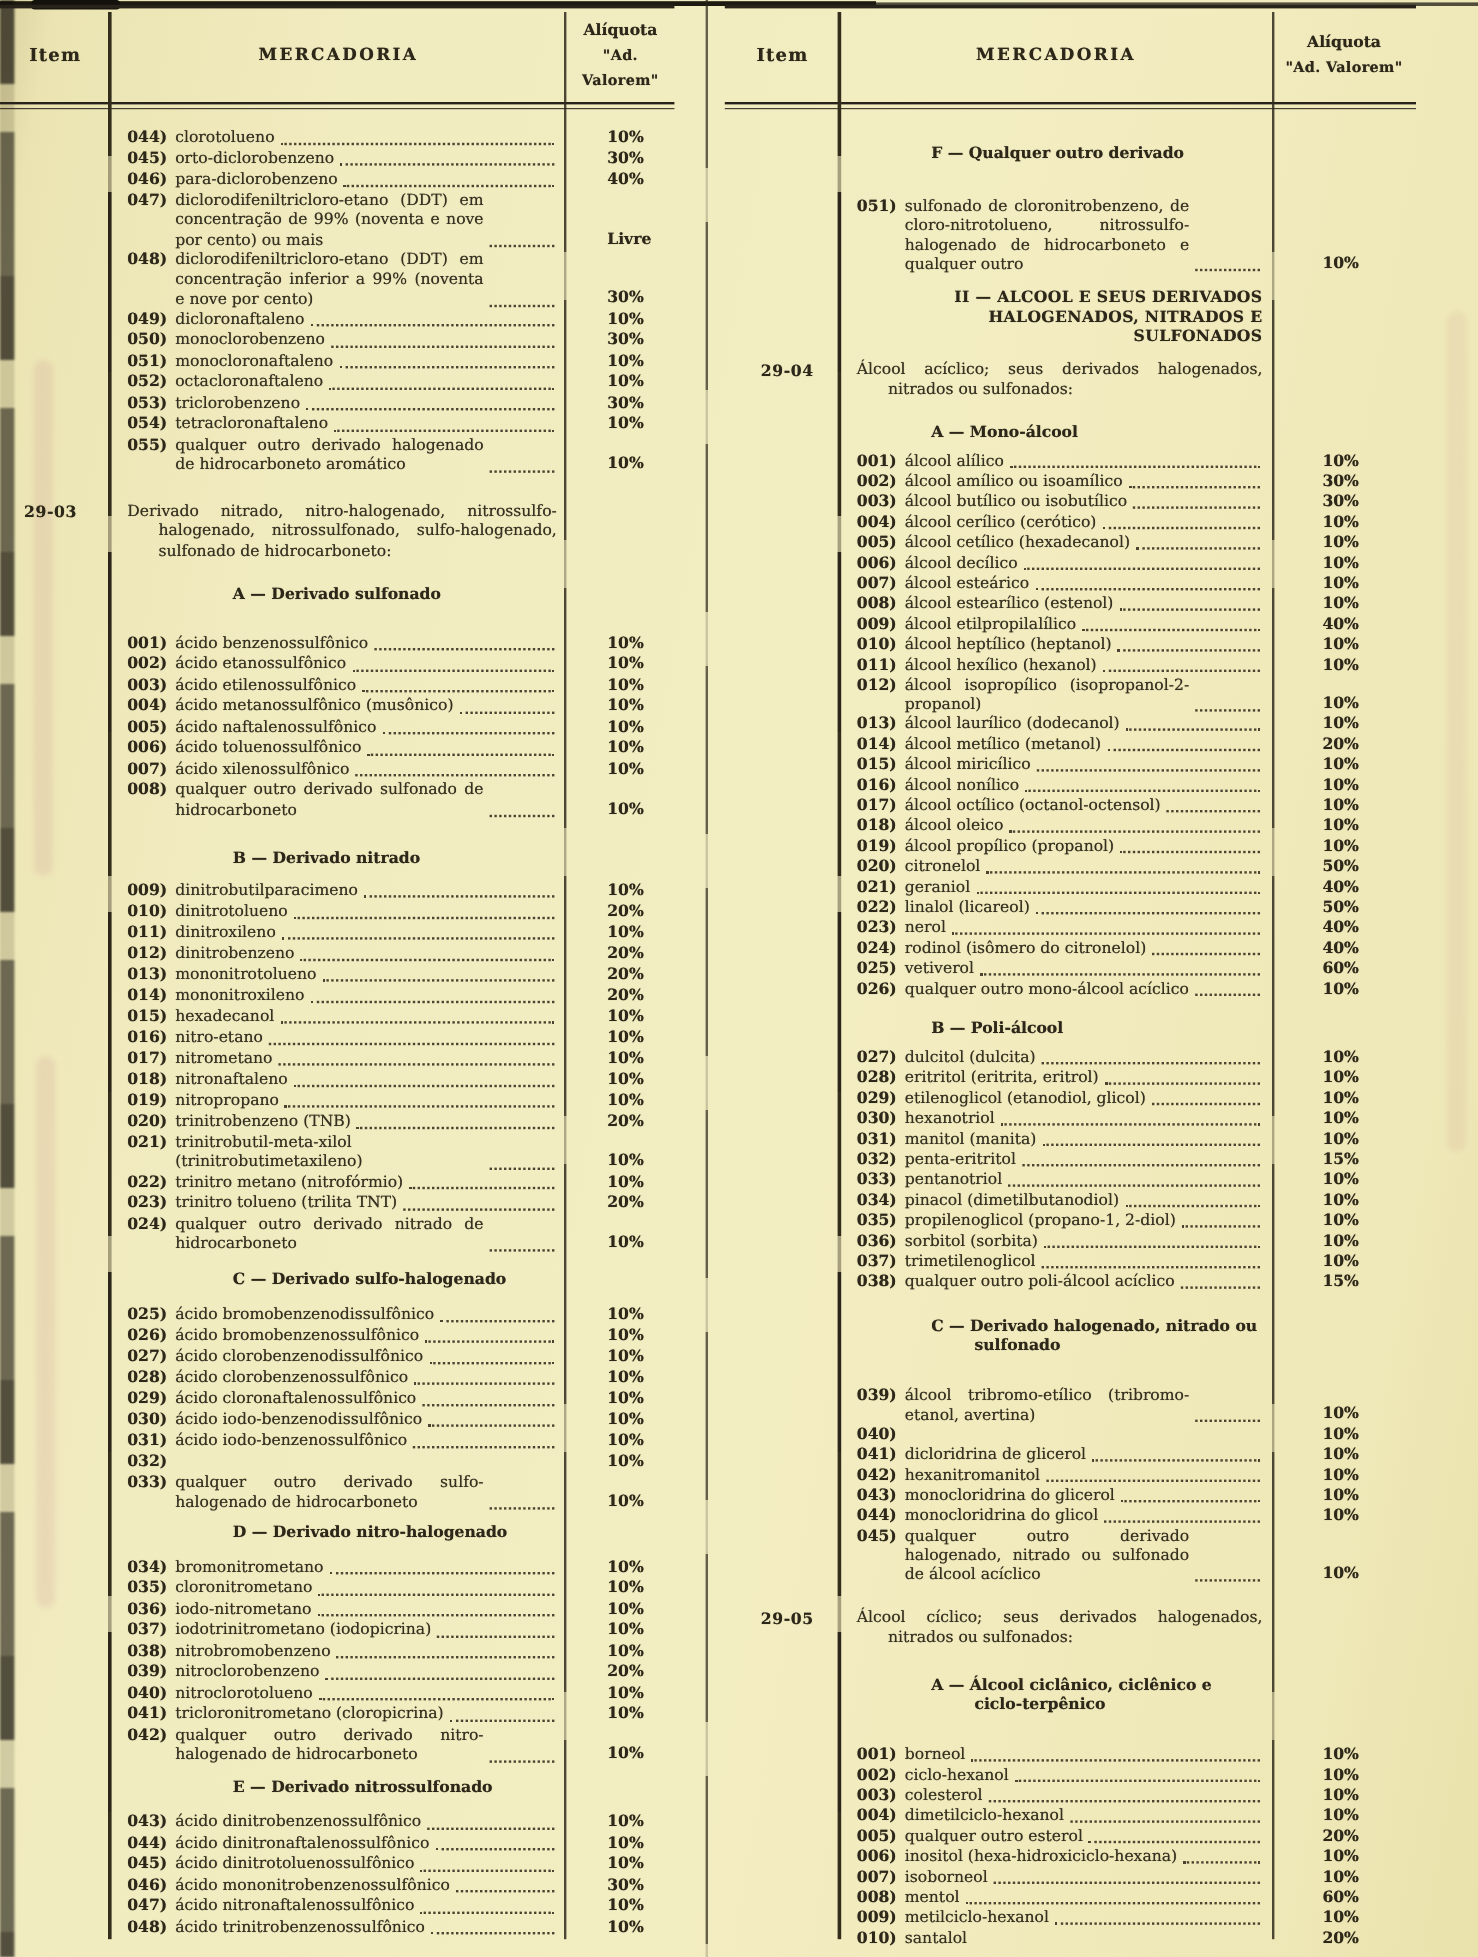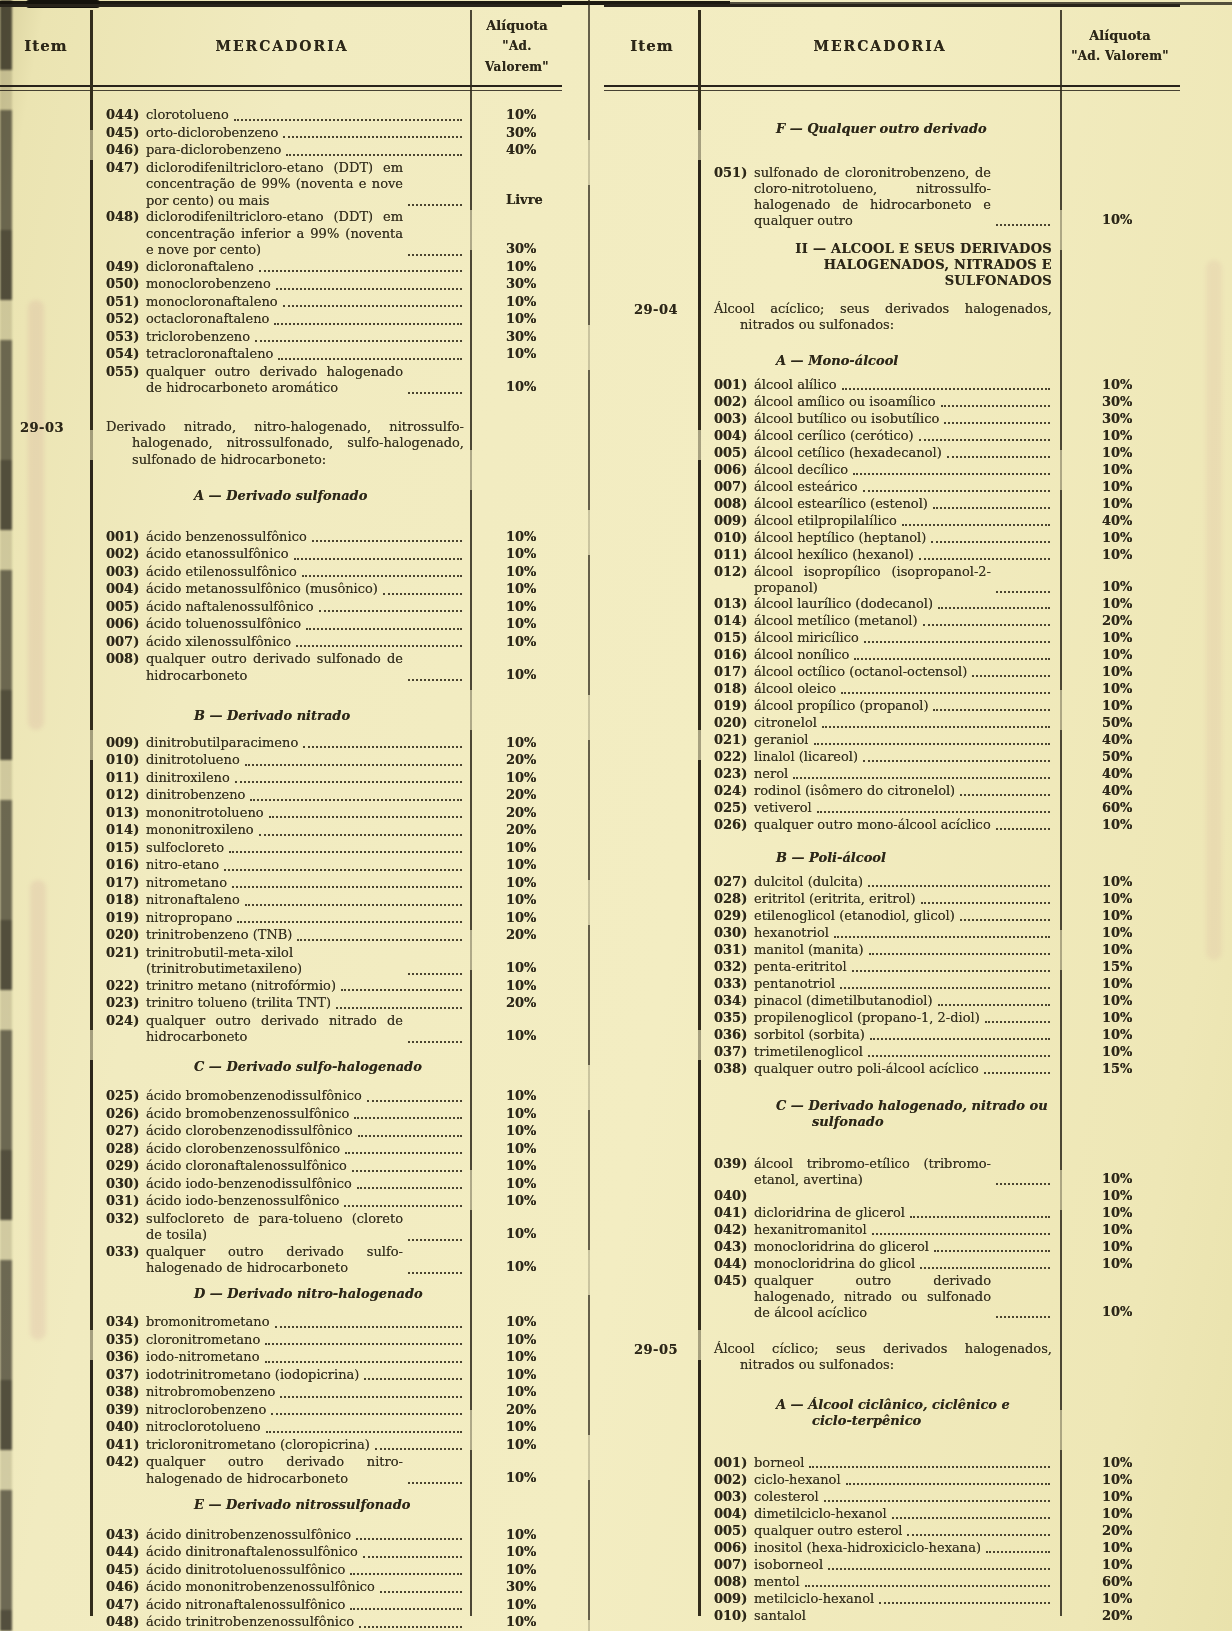--- a/index.html
+++ b/index.html
@@ -31,21 +31,21 @@
   .cell-code{padding:1px 0 0 20px;font-weight:bold;letter-spacing:.5px;color:#2c2718;}
   .tbl-r .cell-code{padding-left:30px;}
   .cell-merc{padding:0 8px 0 14px;display:flex;align-items:flex-start;min-width:0;}
   .num{flex:0 0 40px;font-weight:bold;color:#2c2718;}
   .etwrap{flex:1;display:flex;align-items:flex-end;min-width:0;}
   .etext{flex:0 1 auto;text-align:justify;}
   .dots{flex:1 0 54px;border-bottom:2px dotted #4a4430;margin:0 2px 3px 5px;height:0;}
   .cell-rate{display:flex;align-items:flex-end;padding:0 0 1px 34px;font-weight:bold;color:#2c2718;white-space:nowrap;}
   .tbl-r .cell-rate{padding-left:42px;}
   .gpara{flex:1;padding-left:26px;text-indent:-26px;text-align:justify;}
-  .sub{font-weight:bold;margin-left:88px;padding-left:36px;text-indent:-36px;color:#2c2718;flex:0 1 auto;font-style:italic;}
+  .sub{font-weight:bold;margin-left:88px;padding-left:36px;text-indent:-36px;color:#2c2718;flex:0 1 auto;}
   .tbl-r .sub{margin-left:62px;}
   .h2{flex:1;font-weight:bold;padding-left:46px;text-indent:-46px;letter-spacing:.3px;color:#2c2718;text-align:right;}
   
   .mid-rule{position:absolute;left:588px;top:0;height:1631px;width:2px;
     background:repeating-linear-gradient(180deg,rgba(40,35,22,.7) 0 140px,rgba(40,35,22,.2) 140px 185px);}
   .top-line{position:absolute;top:1px;left:0;width:730px;height:4px;background:#1d1a12;filter:blur(.4px);}
   .top-line2{position:absolute;top:2px;left:730px;right:0;height:3px;background:rgba(29,26,18,.75);}
   .corner-blob{position:absolute;top:0;left:26px;width:74px;height:8px;background:#14120c;border-radius:3px;}
   .edge-marks{position:absolute;left:0;top:0;bottom:0;width:12px;opacity:.8;filter:blur(1px);
     background:repeating-linear-gradient(180deg,rgba(22,19,12,.9) 0 70px,rgba(90,82,55,.25) 70px 110px,rgba(22,19,12,.75) 110px 230px);}
@@ -388,21 +388,21 @@
             <span class="dots"></span>
           </span>
         </div>
         <div class="cell-rate">20%</div>
       </div>
       <div class="trow">
         <div class="cell-code"></div>
         <div class="cell-merc">
           <span class="num">015)</span>
           <span class="etwrap">
-            <span class="etext">sulfocloreto</span>
+            <span class="etext">hexadecanol</span>
             <span class="dots"></span>
           </span>
         </div>
         <div class="cell-rate">10%</div>
       </div>
       <div class="trow">
         <div class="cell-code"></div>
         <div class="cell-merc">
           <span class="num">016)</span>
           <span class="etwrap">
@@ -583,24 +583,20 @@
             <span class="etext">ácido iodo-benzenossulfônico</span>
             <span class="dots"></span>
           </span>
         </div>
         <div class="cell-rate">10%</div>
       </div>
       <div class="trow">
         <div class="cell-code"></div>
         <div class="cell-merc">
           <span class="num">032)</span>
-          <span class="etwrap">
-            <span class="etext">sulfocloreto de para-tolueno (cloreto de tosila)</span>
-            <span class="dots"></span>
-          </span>
         </div>
         <div class="cell-rate">10%</div>
       </div>
       <div class="trow">
         <div class="cell-code"></div>
         <div class="cell-merc">
           <span class="num">033)</span>
           <span class="etwrap">
             <span class="etext">qualquer outro derivado sulfo-halogenado de hidrocarboneto</span>
             <span class="dots"></span>

